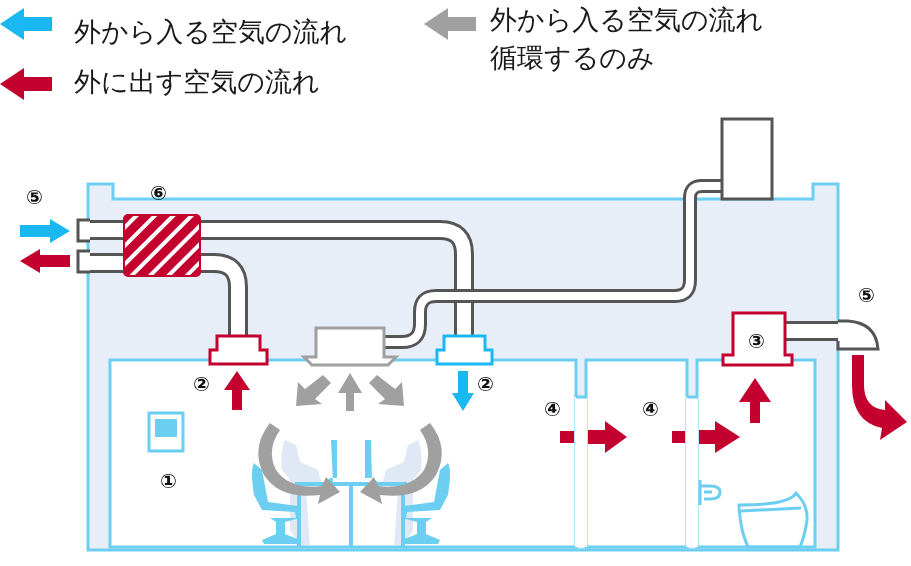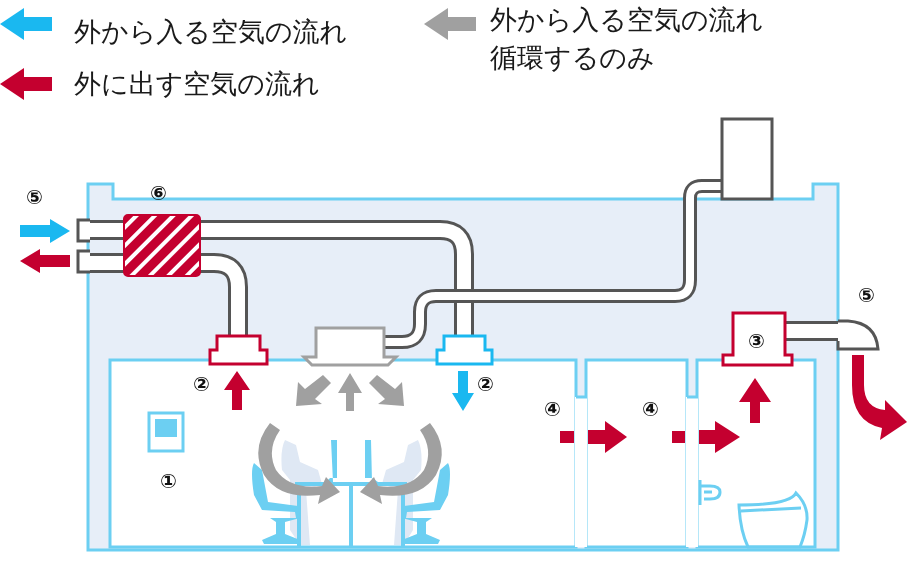--- a/index.html
+++ b/index.html
@@ -14,21 +14,21 @@
 <body>
 
 <svg class="legend-arrow" style="left:0;top:6px" width="56" height="36" viewBox="0 0 56 36">
   <polygon points="0,18 24,2 24,11 52,11 52,25 24,25 24,34" fill="#1ab8f0"></polygon>
 </svg>
 <div class="legend-text" style="left:74px;top:15px;">外から入る空気の流れ</div>
 
 <svg class="legend-arrow" style="left:0;top:66px" width="56" height="36" viewBox="0 0 56 36">
   <polygon points="0,18 24,2 24,11 52,11 52,25 24,25 24,34" fill="#c4002f"></polygon>
 </svg>
-<div class="legend-text" style="left:74px;top:67px;">外に出す空気の流れ</div>
+<div class="legend-text" style="left:74px;top:67px;font-family:Liberation Mono, monospace;">外に出す空気の流れ</div>
 
 <svg class="legend-arrow" style="left:424px;top:6px" width="56" height="36" viewBox="0 0 56 36">
   <polygon points="0,18 24,2 24,11 52,11 52,25 24,25 24,34" fill="#a0a0a0"></polygon>
 </svg>
 <div class="legend-text" style="left:490px;top:3px;">外から入る空気の流れ</div>
 <div class="legend-text" style="left:490px;top:41px;">循環するのみ</div>
 
 <svg id="diagram" width="911" height="566" viewBox="0 0 911 566">
   <defs>
     <pattern id="hatch" patternUnits="userSpaceOnUse" width="13" height="13" patternTransform="rotate(45)">

